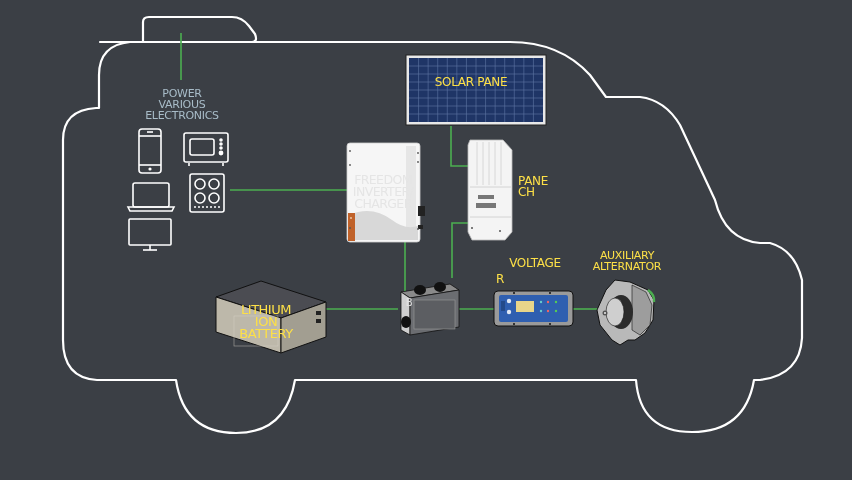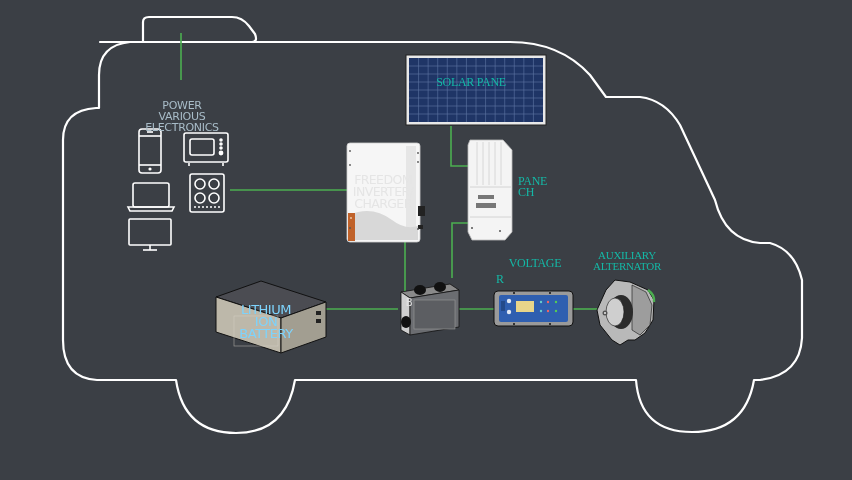--- a/index.html
+++ b/index.html
@@ -1,24 +1,24 @@
 <!DOCTYPE html>
 <html><head>
 <meta charset="utf-8">
 <style>
   html, body { margin: 0; padding: 0; background: #3b3f45; }
   body { width: 852px; height: 480px; overflow: hidden; position: relative;
          font-family: "DejaVu Sans", sans-serif; }
   #stage { position: absolute; left: 0; top: 0; width: 852px; height: 480px; }
   .lbl { position: absolute; text-align: center; line-height: 11px; font-size: 11px;
          letter-spacing: -0.3px; white-space: pre-line; }
-  .lbl-light { color: #14b8a6; font-family: Liberation Serif, serif; }
+  .lbl-light { color: #fde047; }
   .lbl-blue { color: #a8bcc8; }
   .lbl-green { color: #e5e5e5; font-size: 12.5px; line-height: 12px; letter-spacing: -0.6px; }
-  .lbl-white { color: #7dd3fc; font-size: 13px; line-height: 12px; letter-spacing: -0.5px; }
+  .lbl-white { color: #fde047; font-size: 13px; line-height: 12px; letter-spacing: -0.5px; }
 </style>
 </head>
 <body>
 
 <div id="stage">
 <svg width="852" height="480" viewBox="0 0 852 480" xmlns="http://www.w3.org/2000/svg">
 
   <g fill="none" stroke="#ffffff" stroke-width="2.2" stroke-linejoin="round">
 
     <path d="M 143 42 L 143 22 Q 143 17 149 17 L 232 17 Q 242 17 249 26 L 255 34 Q 258 42 252 42"></path>
@@ -194,21 +194,21 @@
     <path d="M 632 285 L 646 292 L 652 305 L 650 325 L 640 335 L 632 330 Z" fill="#9d9d9d" stroke="#111" stroke-width="0.6"></path>
     <ellipse cx="621" cy="312" rx="12" ry="17" fill="#2b2b2b"></ellipse>
     <ellipse cx="615" cy="312" rx="9" ry="14" fill="#cfcfcf" stroke="#111" stroke-width="0.6"></ellipse>
     <circle cx="605" cy="313" r="2.5" fill="#555"></circle>
     <circle cx="605" cy="313" r="1" fill="#eee"></circle>
     <path d="M 648 290 Q 655 295 654 302" stroke="#4caf50" stroke-width="2.5" fill="none"></path>
   </g>
 </svg>
 
 
-<div class="lbl lbl-blue" style="left:132px; top:100px; width:100px;">POWER
+<div class="lbl lbl-blue" style="left:132px; top:88px; width:100px;">POWER
 VARIOUS
 ELECTRONICS</div>
 
 <div class="lbl lbl-green" style="left:346px; top:174px; width:74px;">FREEDOM
 INVERTER/
 CHARGER</div>
 
 <div class="lbl lbl-light" style="left:416px; top:77px; width:110px; font-size:12px;">SOLAR PANE</div>
 
 <div class="lbl lbl-light" style="left:518px; top:176px; width:50px; text-align:left; font-size:12px;">PANE

